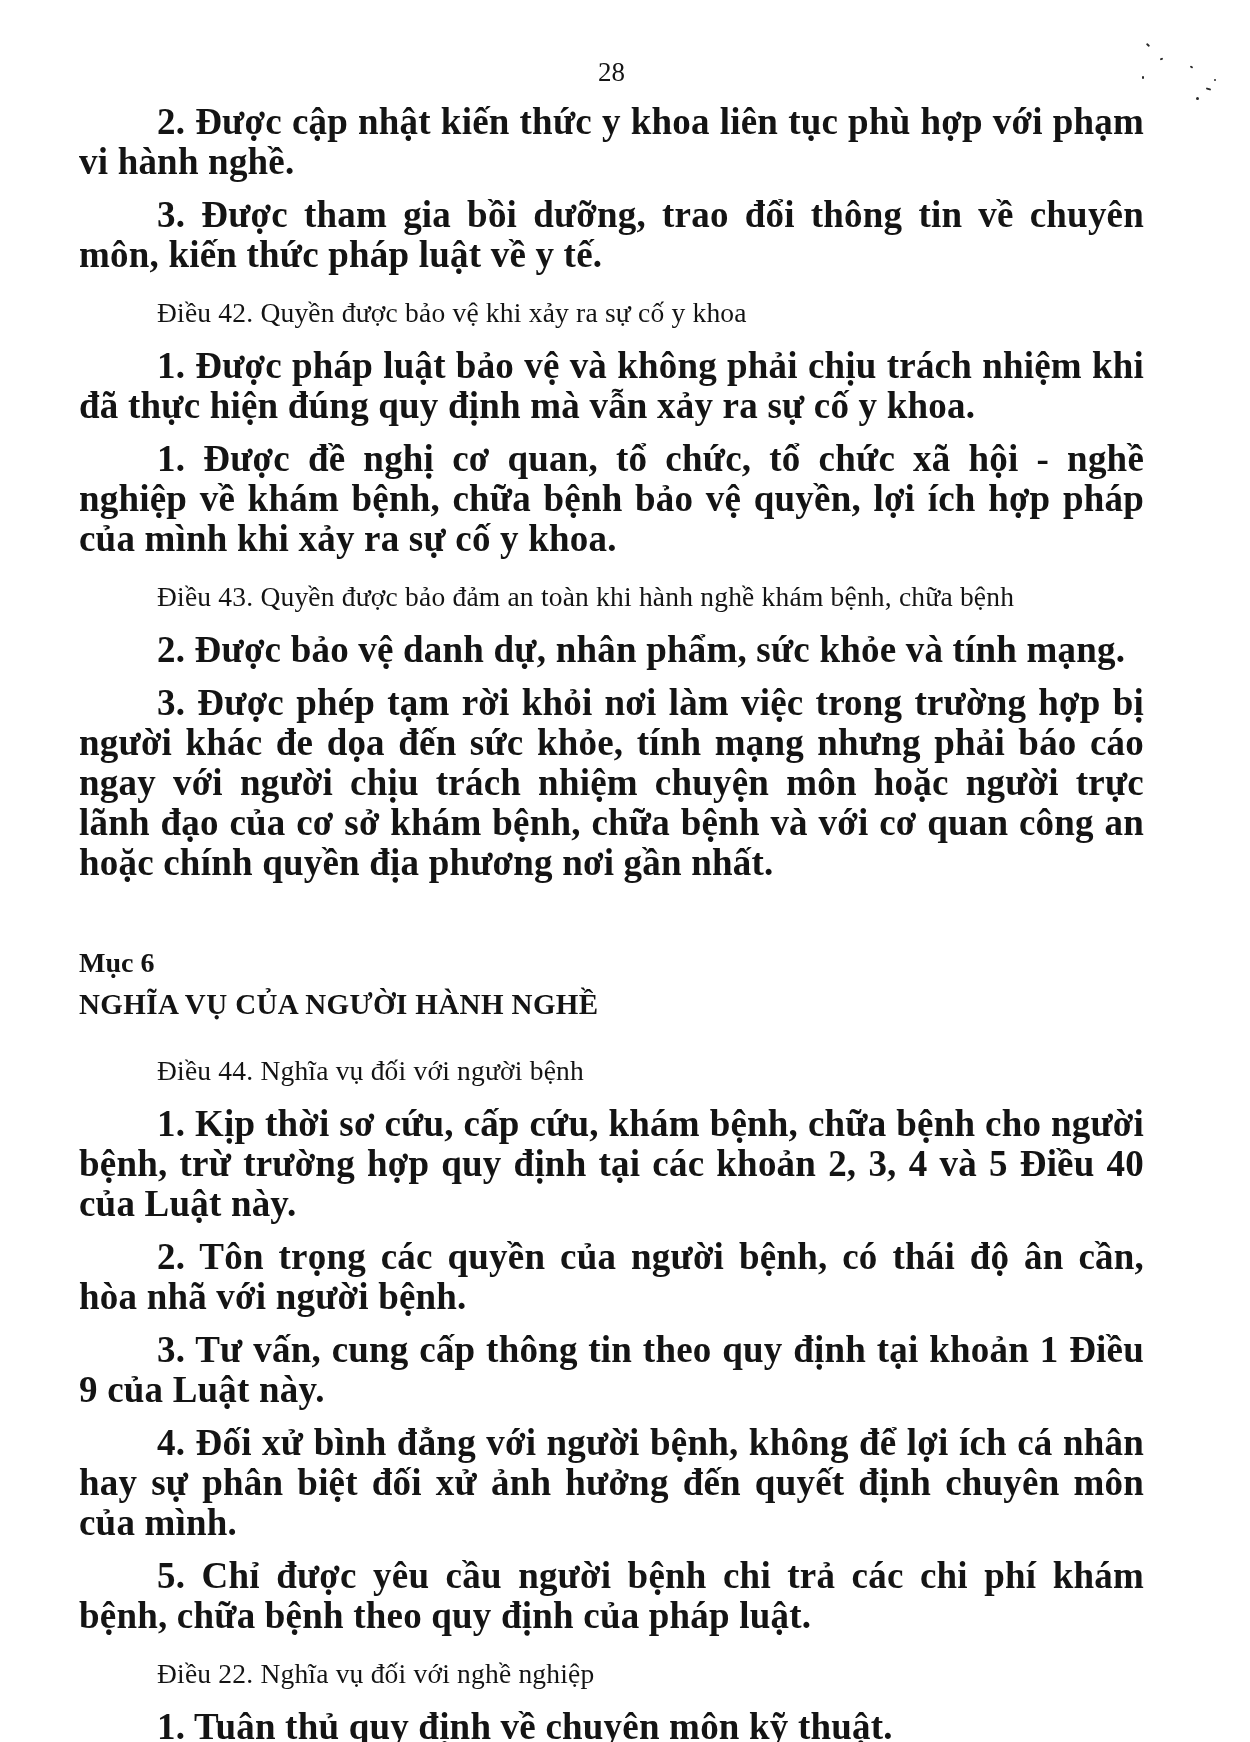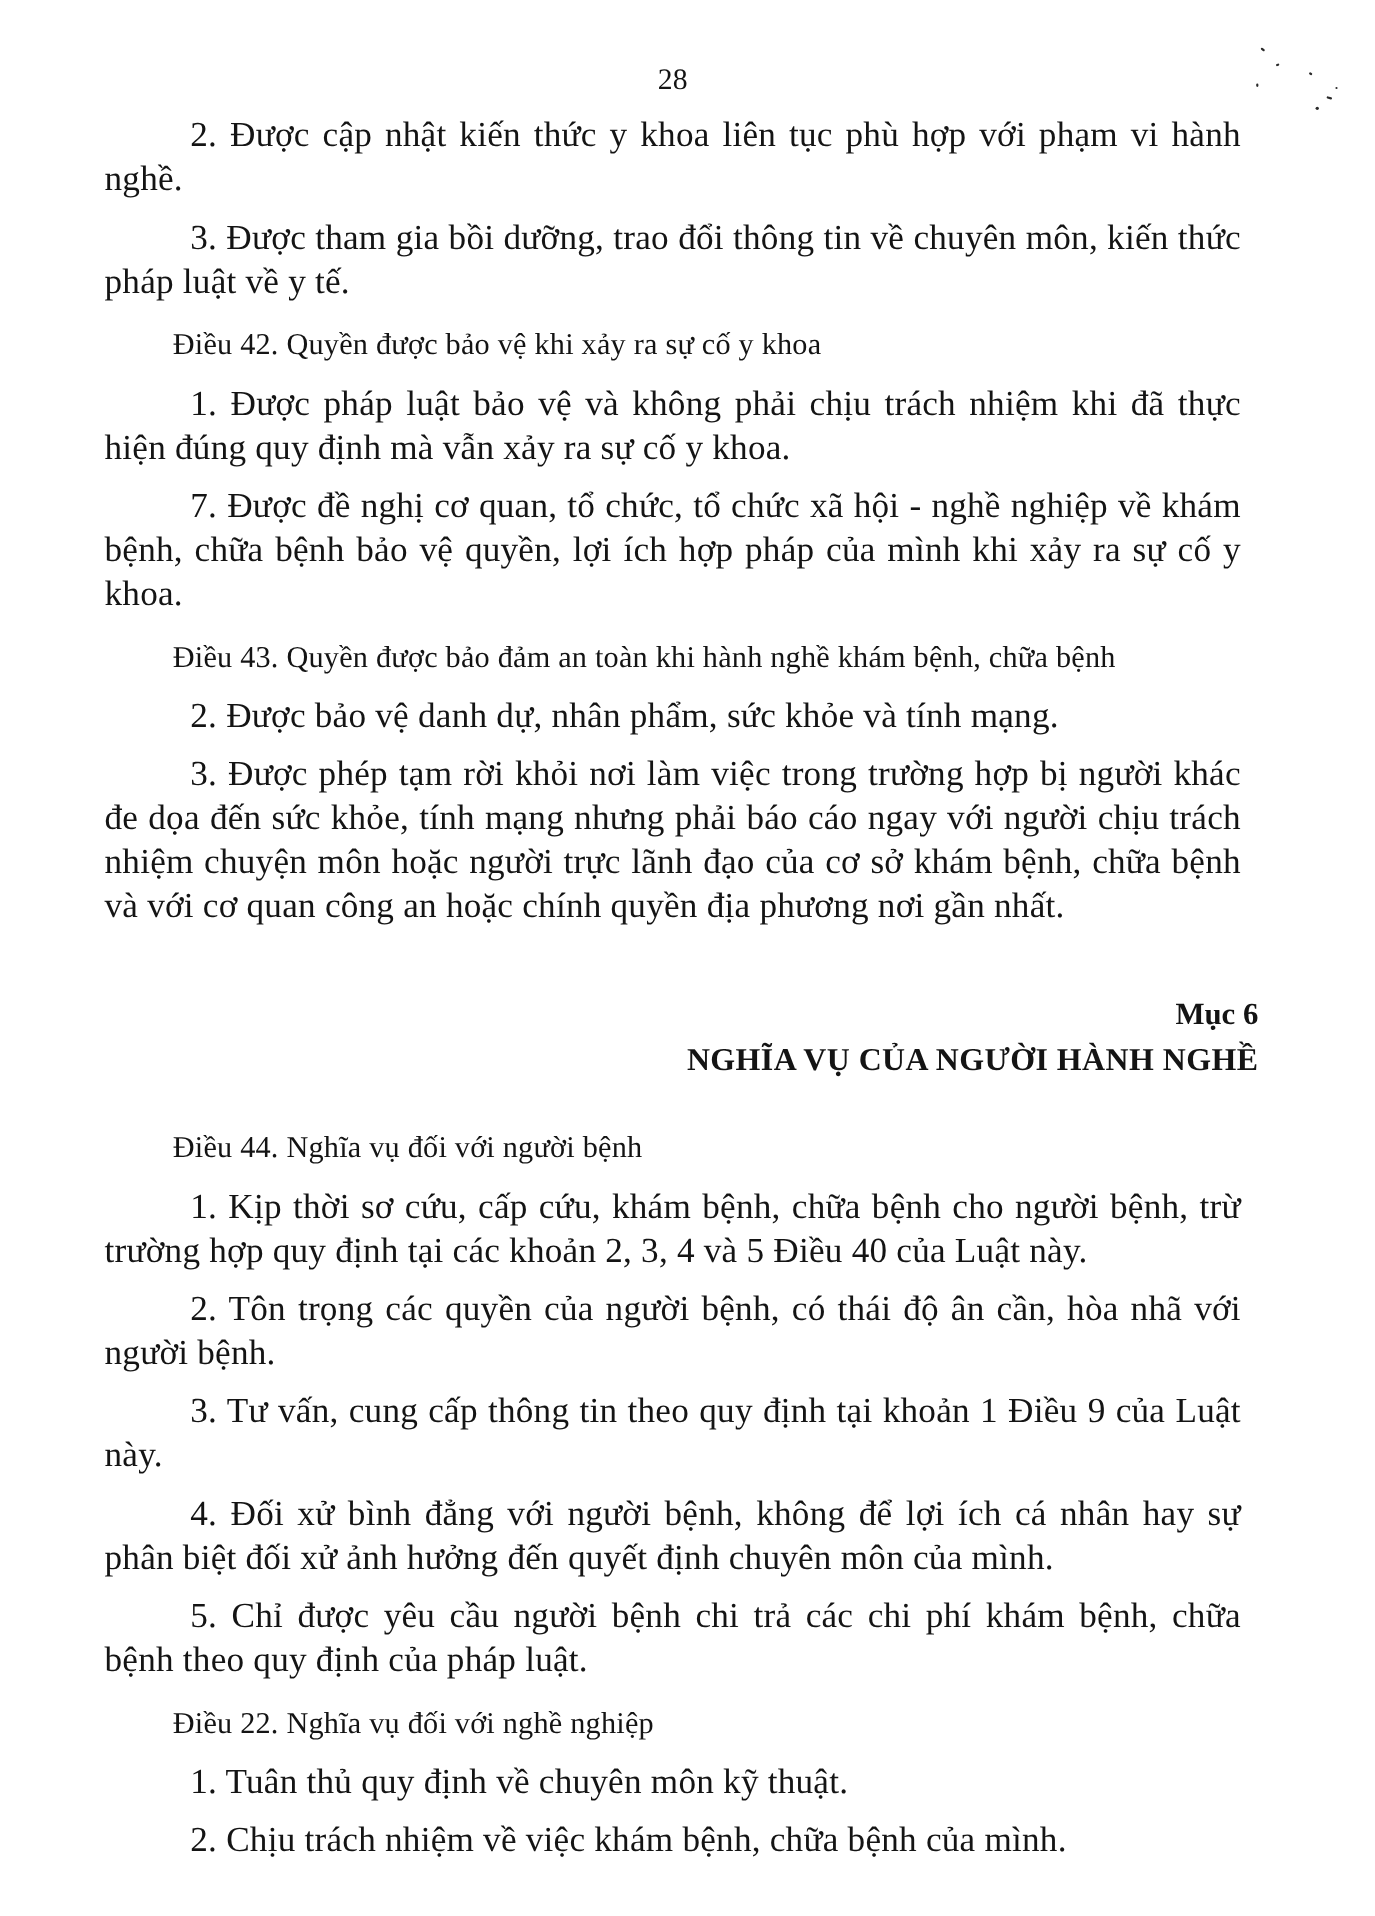--- a/index.html
+++ b/index.html
@@ -15,39 +15,40 @@
   .sheet {
     padding: 56px 106px 0 79px; 
   }
   .page-number {
     text-align: center;
     font-size: 27px;
     line-height: 32px;
     margin: 0 0 14px 0;
   }
   p.para {
-    font-size: 32px;
+    font-size: 37px;
     line-height: 40px;
     text-align: justify;
     text-indent: 78px;
-    margin: 13px 16px;
+    margin: 13px 0;
     letter-spacing: 0.2px;
+    font-weight: bold;
   }
   h3.article {
     font-size: 27.5px;
     line-height: 40px;
     font-weight: normal;
     text-align: justify;
     text-indent: 78px;
     margin: 18px 0 13px 0;
     letter-spacing: 0.2px;
   }
   .section-block {
-    margin: 62px 0 40px 0;
-    text-align: right;
+    margin: 62px 0 28px 0;
+    text-align: left;
     font-weight: bold;
   }
   .section-no {
     font-size: 28px;
     line-height: 36px;
     margin-bottom: 4px;
   }
   .section-title {
     font-size: 29px;
     line-height: 38px;
@@ -79,21 +80,21 @@
 
 <div class="sheet">
 
   <div class="page-number">28</div>
 
   <p class="para">2. Được cập nhật kiến thức y khoa liên tục phù hợp với phạm vi hành nghề.</p>
   <p class="para">3. Được tham gia bồi dưỡng, trao đổi thông tin về chuyên môn, kiến thức pháp luật về y tế.</p>
 
   <h3 class="article">Điều 42. Quyền được bảo vệ khi xảy ra sự cố y khoa</h3>
   <p class="para">1. Được pháp luật bảo vệ và không phải chịu trách nhiệm khi đã thực hiện đúng quy định mà vẫn xảy ra sự cố y khoa.</p>
-  <p class="para">7. Được đề nghị cơ quan, tổ chức, tổ chức xã hội - nghề nghiệp về khám bệnh, chữa bệnh bảo vệ quyền, lợi ích hợp pháp của mình khi xảy ra sự cố y khoa.</p>
+  <p class="para">1. Được đề nghị cơ quan, tổ chức, tổ chức xã hội - nghề nghiệp về khám bệnh, chữa bệnh bảo vệ quyền, lợi ích hợp pháp của mình khi xảy ra sự cố y khoa.</p>
 
   <h3 class="article">Điều 43. Quyền được bảo đảm an toàn khi hành nghề khám bệnh, chữa bệnh</h3>
   <p class="para">2. Được bảo vệ danh dự, nhân phẩm, sức khỏe và tính mạng.</p>
   <p class="para">3. Được phép tạm rời khỏi nơi làm việc trong trường hợp bị người khác đe dọa đến sức khỏe, tính mạng nhưng phải báo cáo ngay với người chịu trách nhiệm chuyện môn hoặc người trực lãnh đạo của cơ sở khám bệnh, chữa bệnh và với cơ quan công an hoặc chính quyền địa phương nơi gần nhất.</p>
 
   <div class="section-block">
     <div class="section-no">Mục 6</div>
     <div class="section-title">NGHĨA VỤ CỦA NGƯỜI HÀNH NGHỀ</div>
   </div>
 

